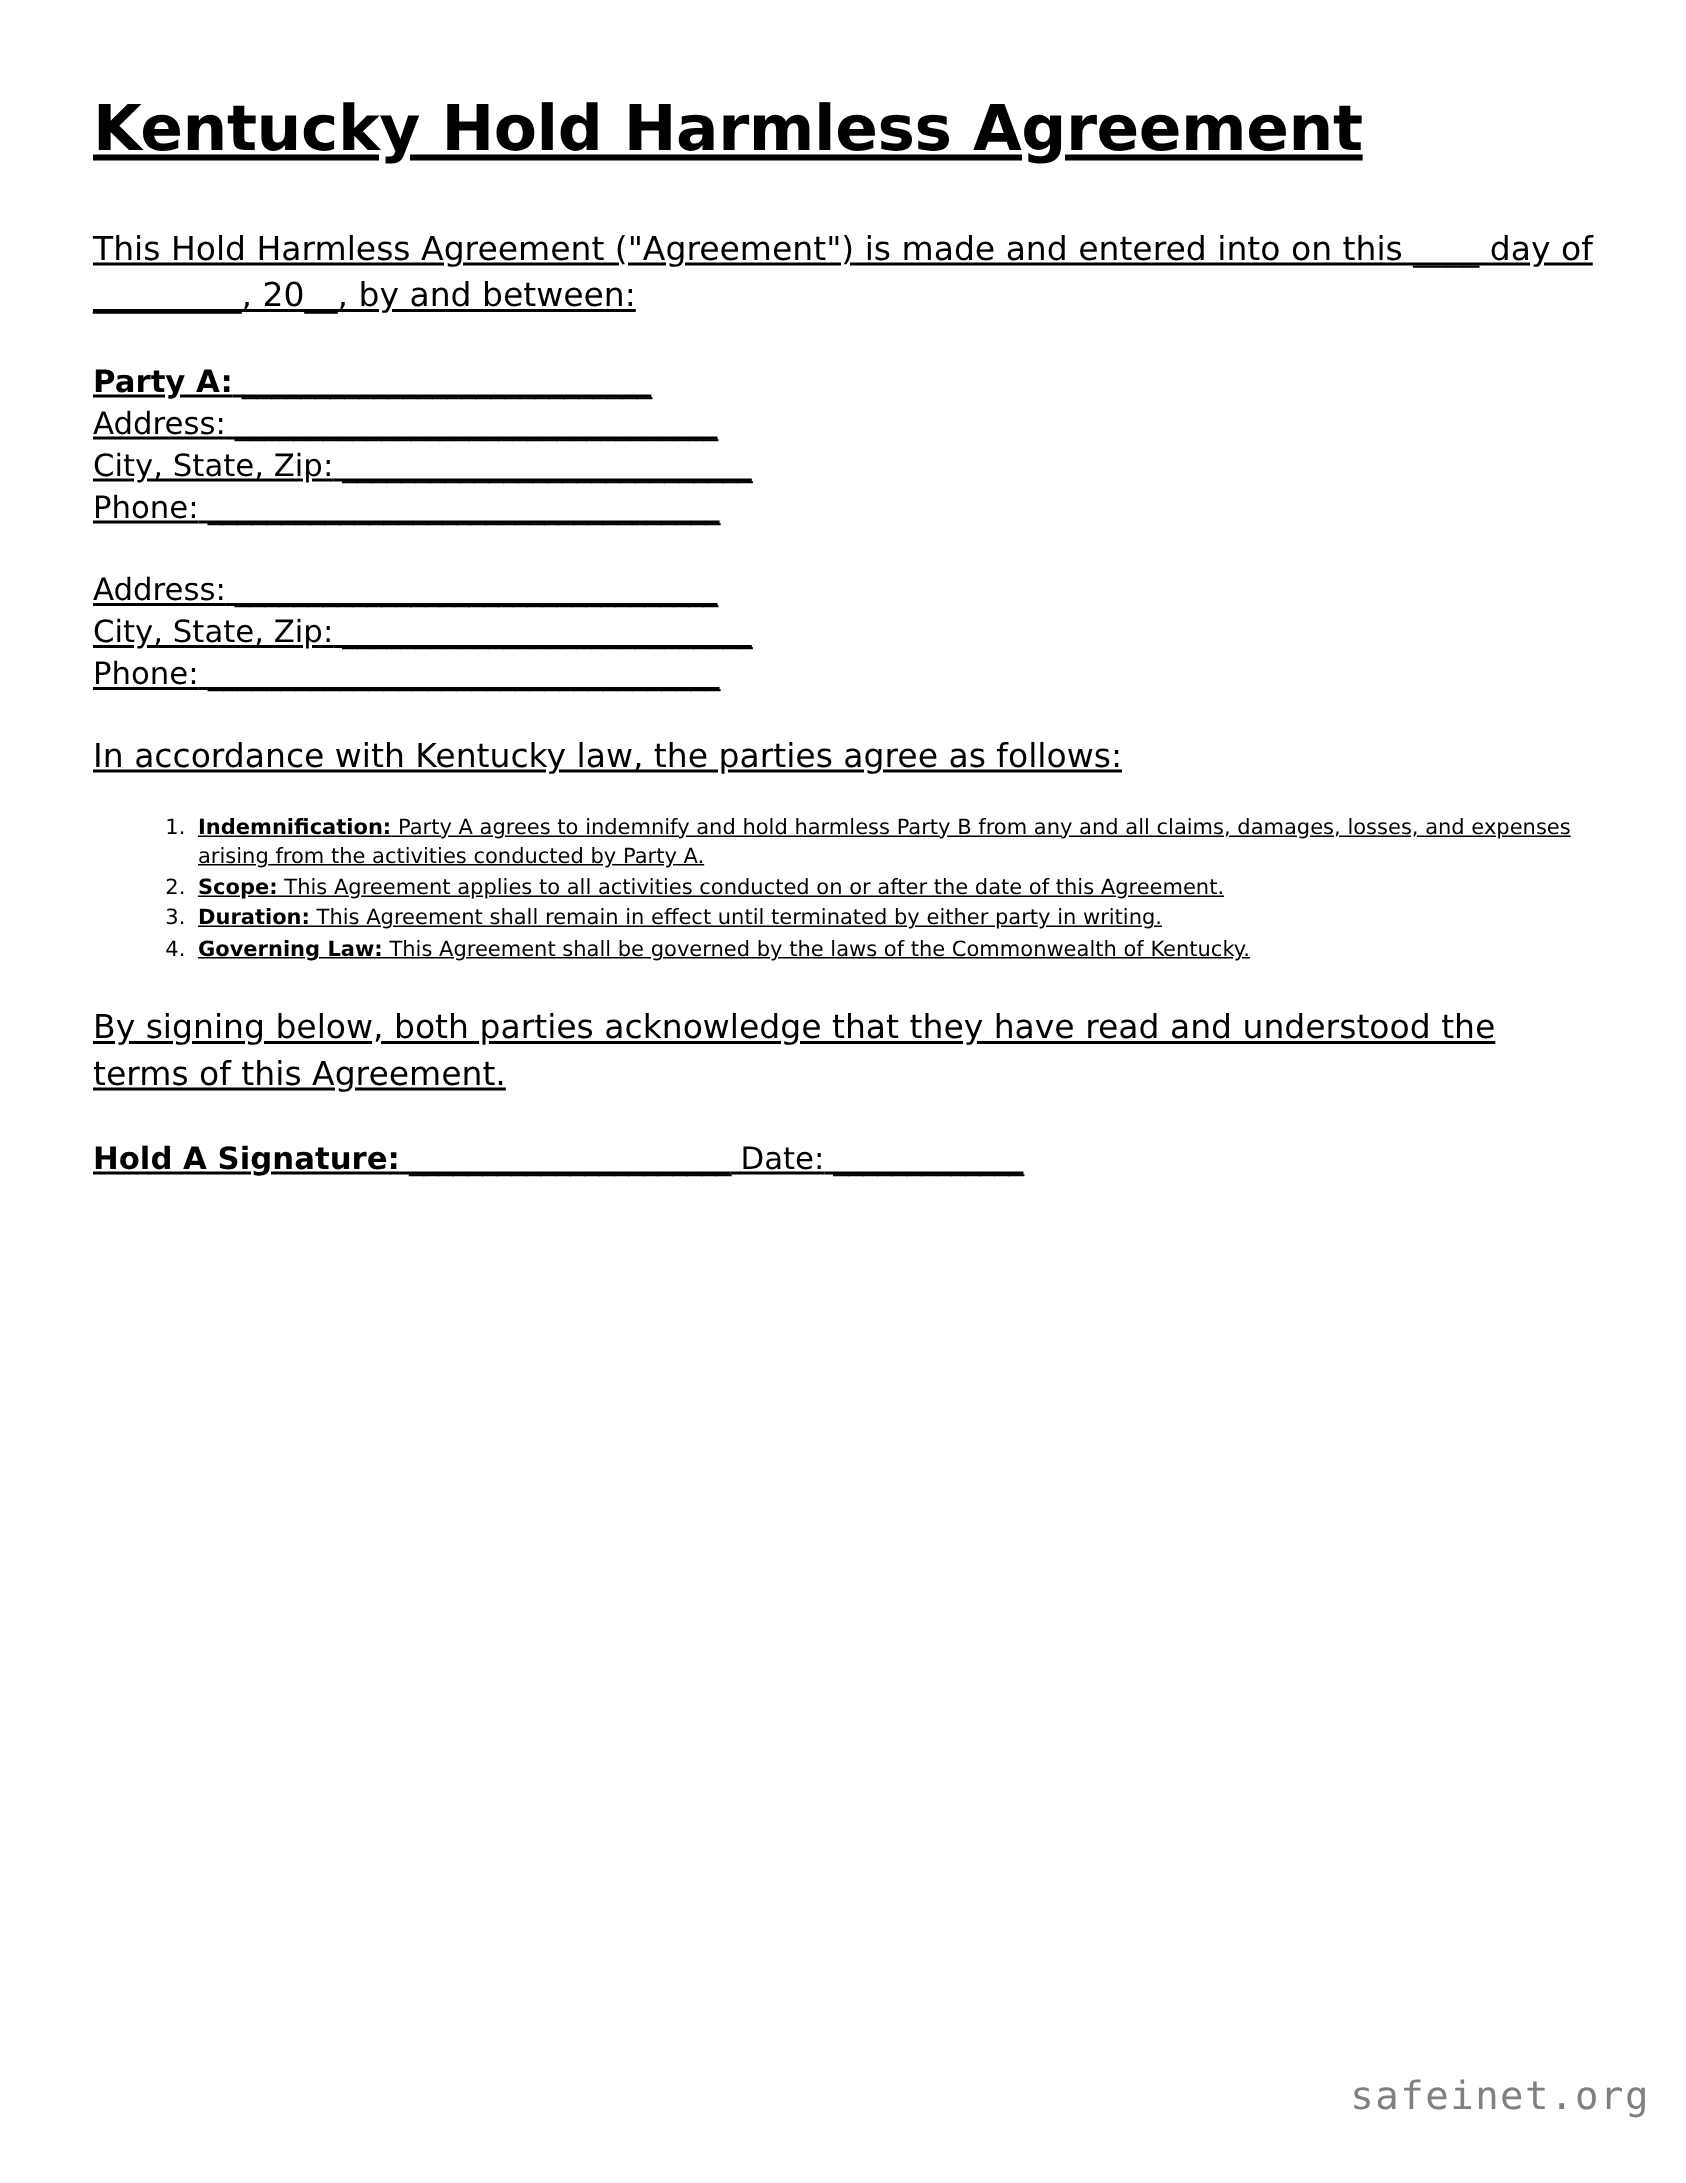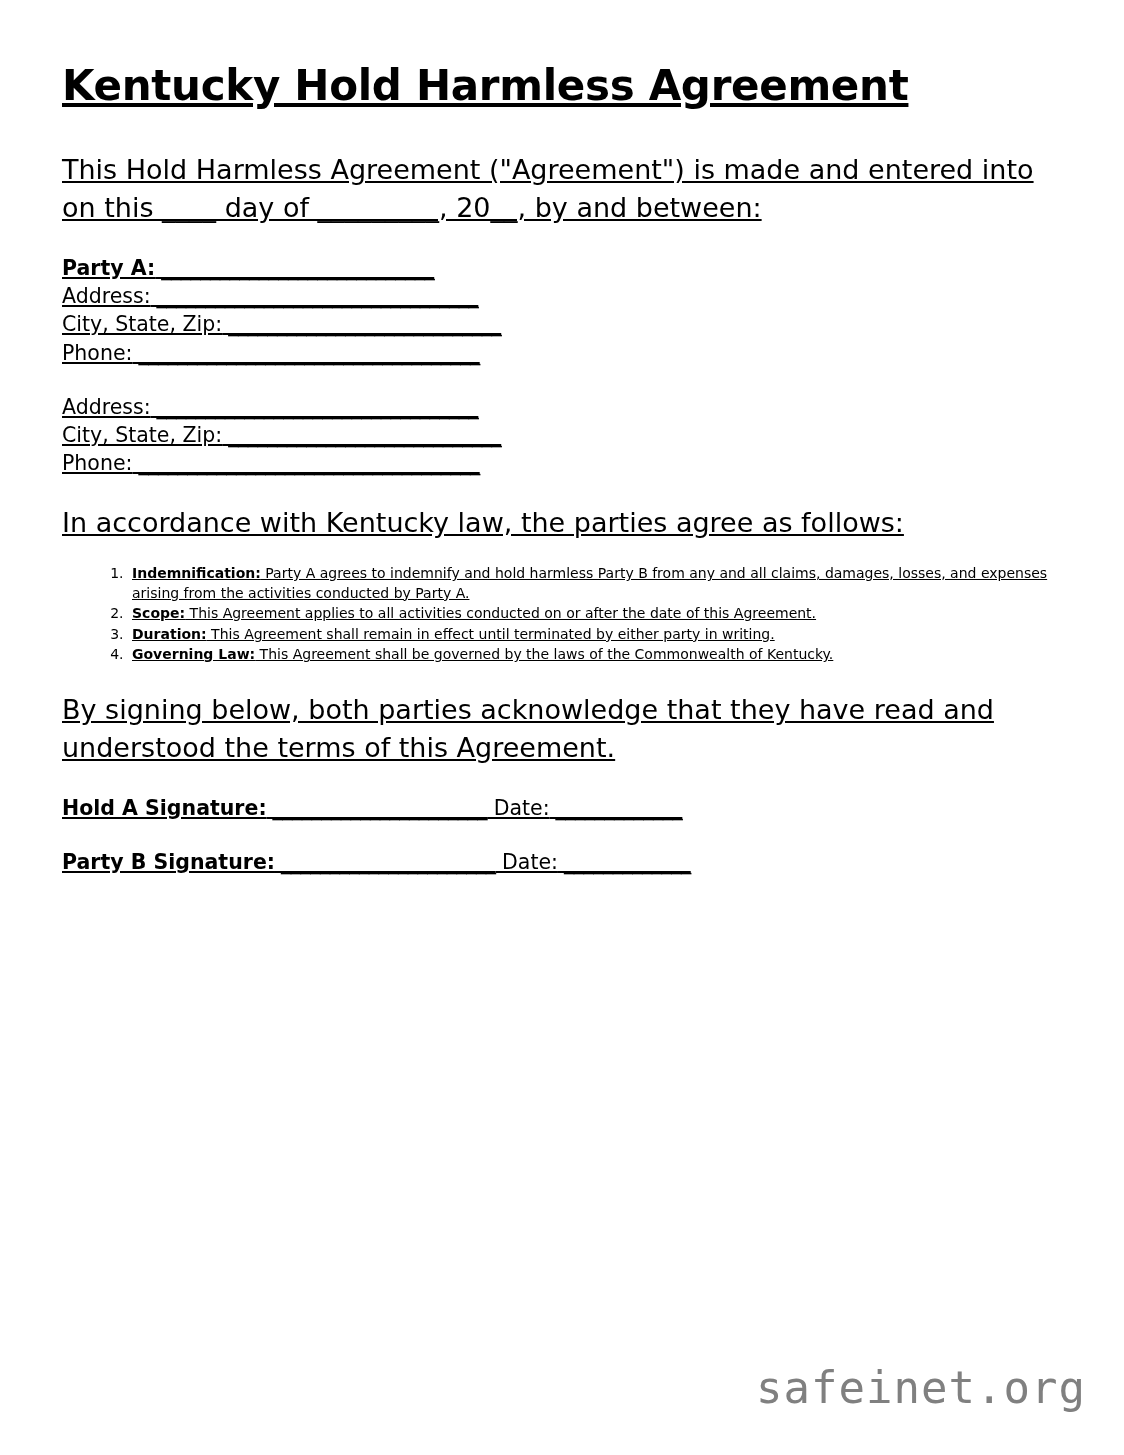--- a/index.html
+++ b/index.html
@@ -28,21 +28,21 @@
     text-decoration: underline;
   }
   .doc-title {
     font-size: 42px;
     font-weight: bold;
     letter-spacing: -0.3px;
     line-height: 1.12;
     margin: 0 0 42px 0;
   }
   p.para {
-    font-size: 27px;
+    font-size: 22px;
     line-height: 1.42;
     margin: 0 0 26px 0;
     max-width: 1010px;
   }
   p.para.tight {
     margin-bottom: 22px;
   }
   .party-block {
     font-size: 20.5px;
     line-height: 1.38;
@@ -85,24 +85,24 @@
   .sig-line .date-label {
     font-weight: normal;
     text-align: right;
   }
   .blank {
     font-family: "DejaVu Sans", sans-serif;
     letter-spacing: -0.5px;
   }
   .watermark {
     position: absolute;
-    right: 38px;
+    right: 24px;
     bottom: 42px;
     font-family: "DejaVu Sans Mono", monospace;
-    font-size: 44px;
+    font-size: 26px;
     color: #808080;
     letter-spacing: 1px;
     white-space: nowrap;
   }
 </style>
 </head>
 <body>
 
 <div class="page">
 
@@ -154,19 +154,16 @@
       <span class="term-name">Governing Law:</span><span> This Agreement shall be governed by the laws of the Commonwealth of Kentucky.</span>
     </li>
   </ol>
 
   <p class="para">By signing below, both parties acknowledge that they have read and understood the terms of this Agreement.</p>
 
   <div class="sig-line">
     <span class="sig-label">Hold A Signature:</span><span class="blank"> ______________________</span><span class="date-label"> Date:</span><span class="blank"> _____________</span>
   </div>
 
-  <div class="sig-line">
-    <span class="sig-label">Party B Signature:</span><span class="blank"> ______________________</span><span class="date-label"> Date:</span><span class="blank"> _____________</span>
-  </div>
 
   <div class="watermark">safeinet.org</div>
 
 </div>
 
 </body></html>

